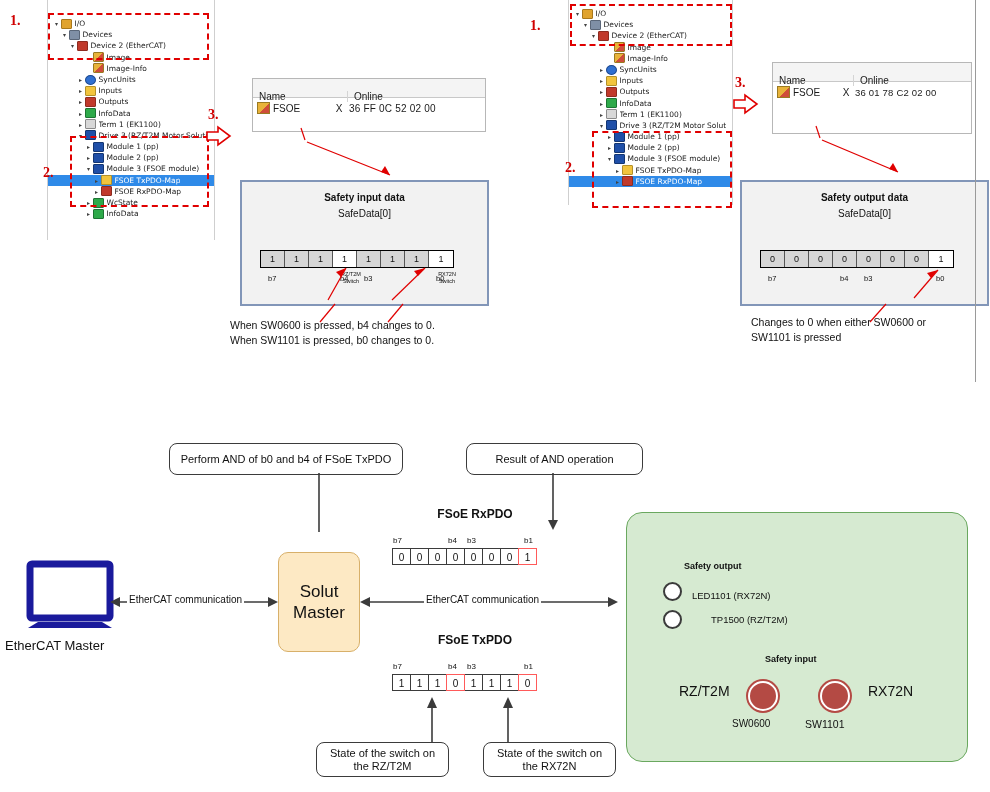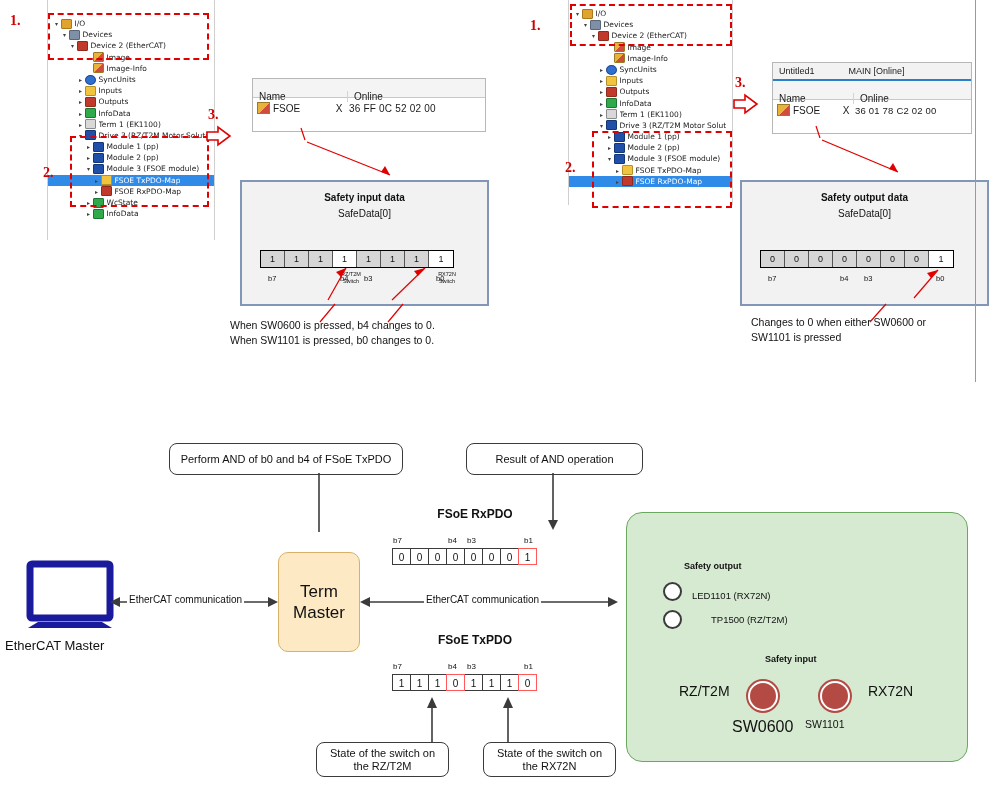--- a/index.html
+++ b/index.html
@@ -350,24 +350,20 @@
 <div class="abs dash" style="left:592px;top:131px;width:136px;height:73px;"></div>
 <div class="abs step-num" style="left:530px;top:18px;">1.</div>
 <div class="abs step-num" style="left:565px;top:160px;">2.</div>
 
 <div class="abs step-num" style="left:735px;top:75px;">3.</div>
 <svg class="abs" style="left:733px;top:93px;" width="26" height="22">
   <polygon points="1,7 12,7 12,2 24,11 12,20 12,15 1,15" fill="#ffffff" stroke="#e00000" stroke-width="1.6"></polygon>
 </svg>
 
 <div class="abs grid" style="left:772px;top:62px;width:198px;height:70px;">
-  <div class="tabs">
-    <div class="tab">Untitled1</div>
-    <div class="tab" style="margin-left:22px;">MAIN [Online]</div>
-  </div>
   <div class="hdr">
     <div style="width:74px;">Name</div>
     <div style="width:110px;border-left:1px solid #d4d4d4;">Online</div>
   </div>
   <div class="row">
     <div class="nm" style="width:62px;">
       <span class="fi"></span>
       <span>FSOE</span>
     </div>
     <div style="width:14px;text-align:center;">X</div>
@@ -479,21 +475,21 @@
   <span>the RX72N</span>
 </div>
 
 <svg class="abs" style="left:28px;top:562px;" width="86" height="66">
   <rect x="2" y="2" width="80" height="54" rx="2" fill="#ffffff" stroke="#1a1a9c" stroke-width="7"></rect>
   <polygon points="10,60 74,60 84,66 0,66" fill="#1a1a9c"></polygon>
 </svg>
 <div class="abs" style="left:5px;top:638px;font-size:13px;">EtherCAT Master</div>
 
 <div class="abs safemaster" style="left:278px;top:552px;width:80px;height:98px;flex-direction:column;">
-  <span>Term</span>
+  <span>Solut</span>
   <span>Master</span>
 </div>
 
 <svg class="abs" style="left:108px;top:594px;" width="172" height="16">
   <line x1="10" y1="8" x2="162" y2="8" stroke="#3b3b3b" stroke-width="1.4"></line>
   <polygon points="2,8 12,3 12,13" fill="#3b3b3b"></polygon>
   <polygon points="170,8 160,3 160,13" fill="#3b3b3b"></polygon>
 </svg>
 <div class="abs linelbl" style="left:127px;top:594px;">EtherCAT communication</div>
 
@@ -516,15 +512,15 @@
     <span class="led"></span>
     <span class="ledlbl" style="margin-left:10px;">TP1500 (RZ/T2M)</span>
   </div>
 
   <div class="abs secttl" style="left:138px;top:141px;">Safety input</div>
 
   <div class="abs" style="left:52px;top:170px;font-size:14px;">RZ/T2M</div>
   <div class="abs swouter" style="left:121px;top:168px;"></div>
   <div class="abs swouter" style="left:193px;top:168px;"></div>
   <div class="abs" style="left:241px;top:170px;font-size:14px;">RX72N</div>
-  <div class="abs" style="left:105px;top:205px;font-size:16px;">SW0600</div>
+  <div class="abs" style="left:105px;top:205px;font-size:10px;">SW0600</div>
   <div class="abs" style="left:178px;top:205px;font-size:10.5px;">SW1101</div>
 </div>
 
 </body></html>

